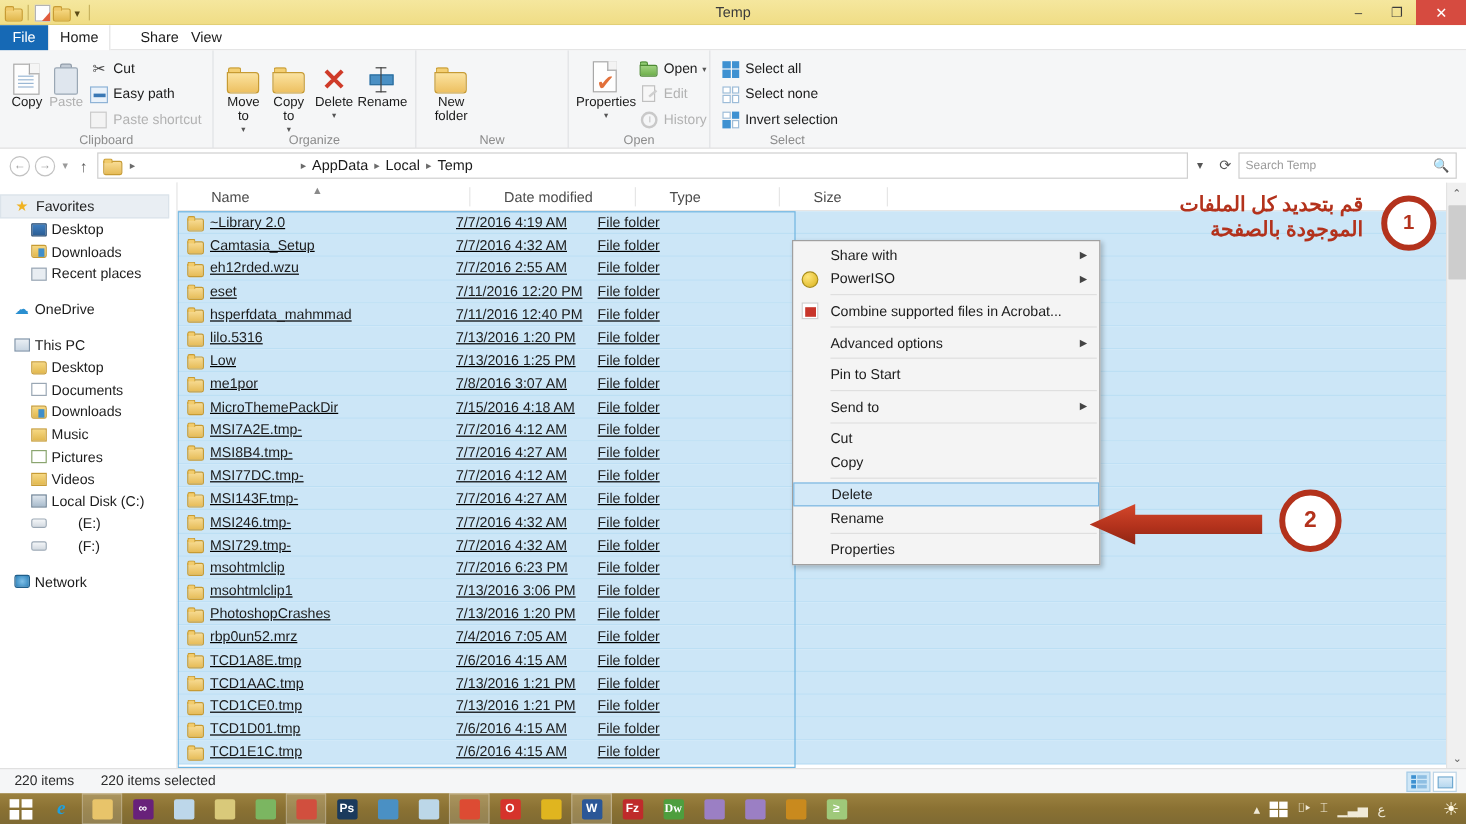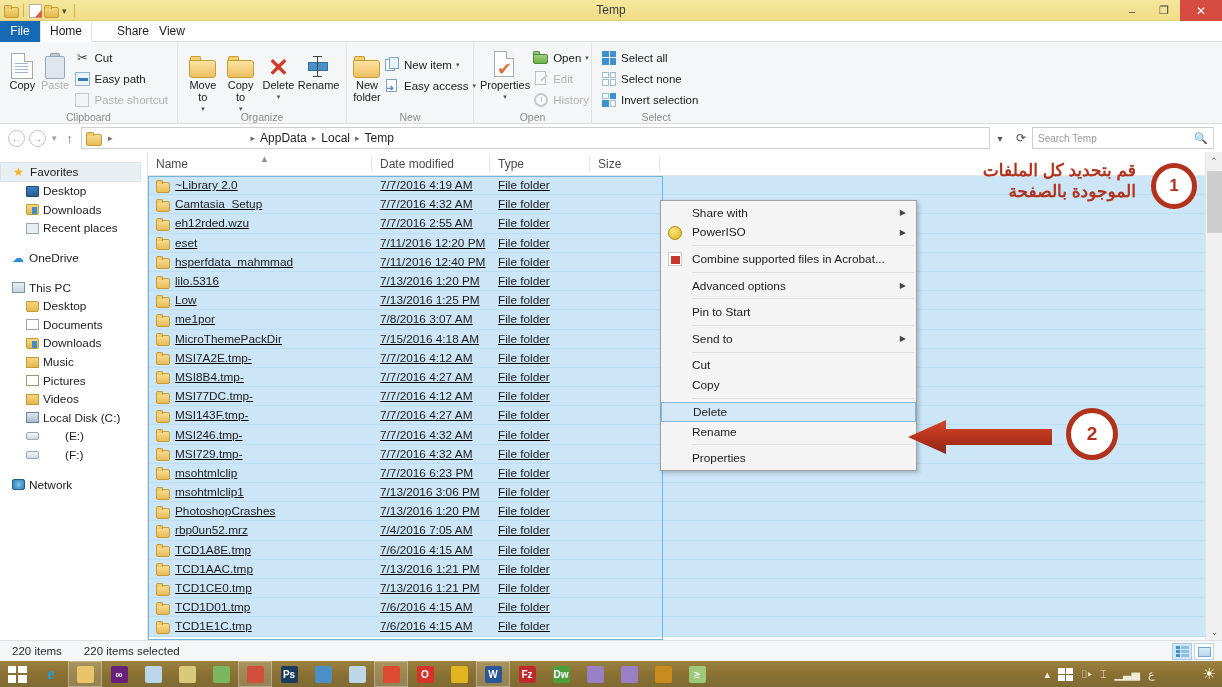--- a/index.html
+++ b/index.html
@@ -247,21 +247,21 @@
   .m-disk{background:linear-gradient(to bottom,#dfe7ef,#a9bccd);border:1px solid #6d8296;}
   .m-drv{background:linear-gradient(to bottom,#f4f6f8,#d3dae1);border:1px solid #9aa7b4;border-radius:2px;height:8px;}
   .m-net{background:radial-gradient(circle,#7fc0e8,#2a7fb8);border:1px solid #1f5e8a;border-radius:2px;}
 
   
   .listpane { position: relative; flex: 1; height: 488px; overflow: hidden; }
   .colheads {
     display: flex; height: 24px; align-items: center; font-size: 12px; color: #4c4c4c;
     border-bottom: 1px solid #e6e6e6; background: #fff; position: relative;
   }
-  .ch { padding-left: 8px; position: relative; height: 24px; line-height: 24px; }
+  .ch { padding-left: 8px; position: relative; height: 24px; line-height: 24px; margin-left: 20px; }
   .ch::after { content:""; position:absolute; right:0; top:4px; height:16px; width:1px; background:#e6e6e6; }
   .ch.name { width: 224px; }
   .ch.date { width: 118px; }
   .ch.type { width: 100px; }
   .ch.size { width: 70px; }
   .sort-arrow { position: absolute; left: 112px; top: 2px; font-size: 9px; color: #8a8a8a; }
 
   .rows { position: relative; text-decoration: underline; }
   .row {
     display: flex; align-items: center; height: 19.2px; font-size: 11.8px;
@@ -498,42 +498,20 @@
     <div class="rgroup" style="width:127px">
       <div class="rgrow">
         <div class="bigbtn">
           <span class="ic">
             <span class="folder-ic">
                 <span class="tab-l"></span>
                 <span class="body"></span>
               </span>
           </span>
           <span>New folder</span>
-        </div>
-        <div class="smallcol">
-          <div class="smallbtn">
-            <span class="si">
-                <span class="newitem-ic">
-                  <span class="s1"></span>
-                  <span class="s2"></span>
-                </span>
-              </span>
-            <span>New item</span>
-            <span class="caret">▾</span>
-          </div>
-          <div class="smallbtn">
-            <span class="si">
-                <span class="easy-ic">
-                  <span class="pp"></span>
-                  <span class="ar">➔</span>
-                </span>
-              </span>
-            <span>Easy access</span>
-            <span class="caret">▾</span>
-          </div>
         </div>
       </div>
       <div class="glabel">New</div>
     </div>
 
     <div class="rgroup" style="width:118px">
       <div class="rgrow">
         <div class="bigbtn" style="width:52px">
           <span class="ic">
             <span class="props-ic">
@@ -1121,21 +1099,21 @@
         <div class="tb-item">
           <span class="tb-ic" style="background: rgb(224, 181, 31);"></span>
         </div>
         <div class="tb-item active">
           <span class="tb-ic" style="background: rgb(43, 87, 151);">W</span>
         </div>
         <div class="tb-item">
           <span class="tb-ic" style="background: rgb(191, 43, 43);">Fz</span>
         </div>
         <div class="tb-item">
-          <span class="tb-ic" style="background: rgb(78, 158, 62);">Dw</span>
+          <span class="tb-ic" style="background: rgb(78, 158, 62); font-family: Liberation Serif, serif;">Dw</span>
         </div>
         <div class="tb-item">
           <span class="tb-ic" style="background: rgb(155, 127, 196);"></span>
         </div>
         <div class="tb-item">
           <span class="tb-ic" style="background: rgb(155, 127, 196);"></span>
         </div>
         <div class="tb-item">
           <span class="tb-ic" style="background: rgb(201, 138, 30);"></span>
         </div>

